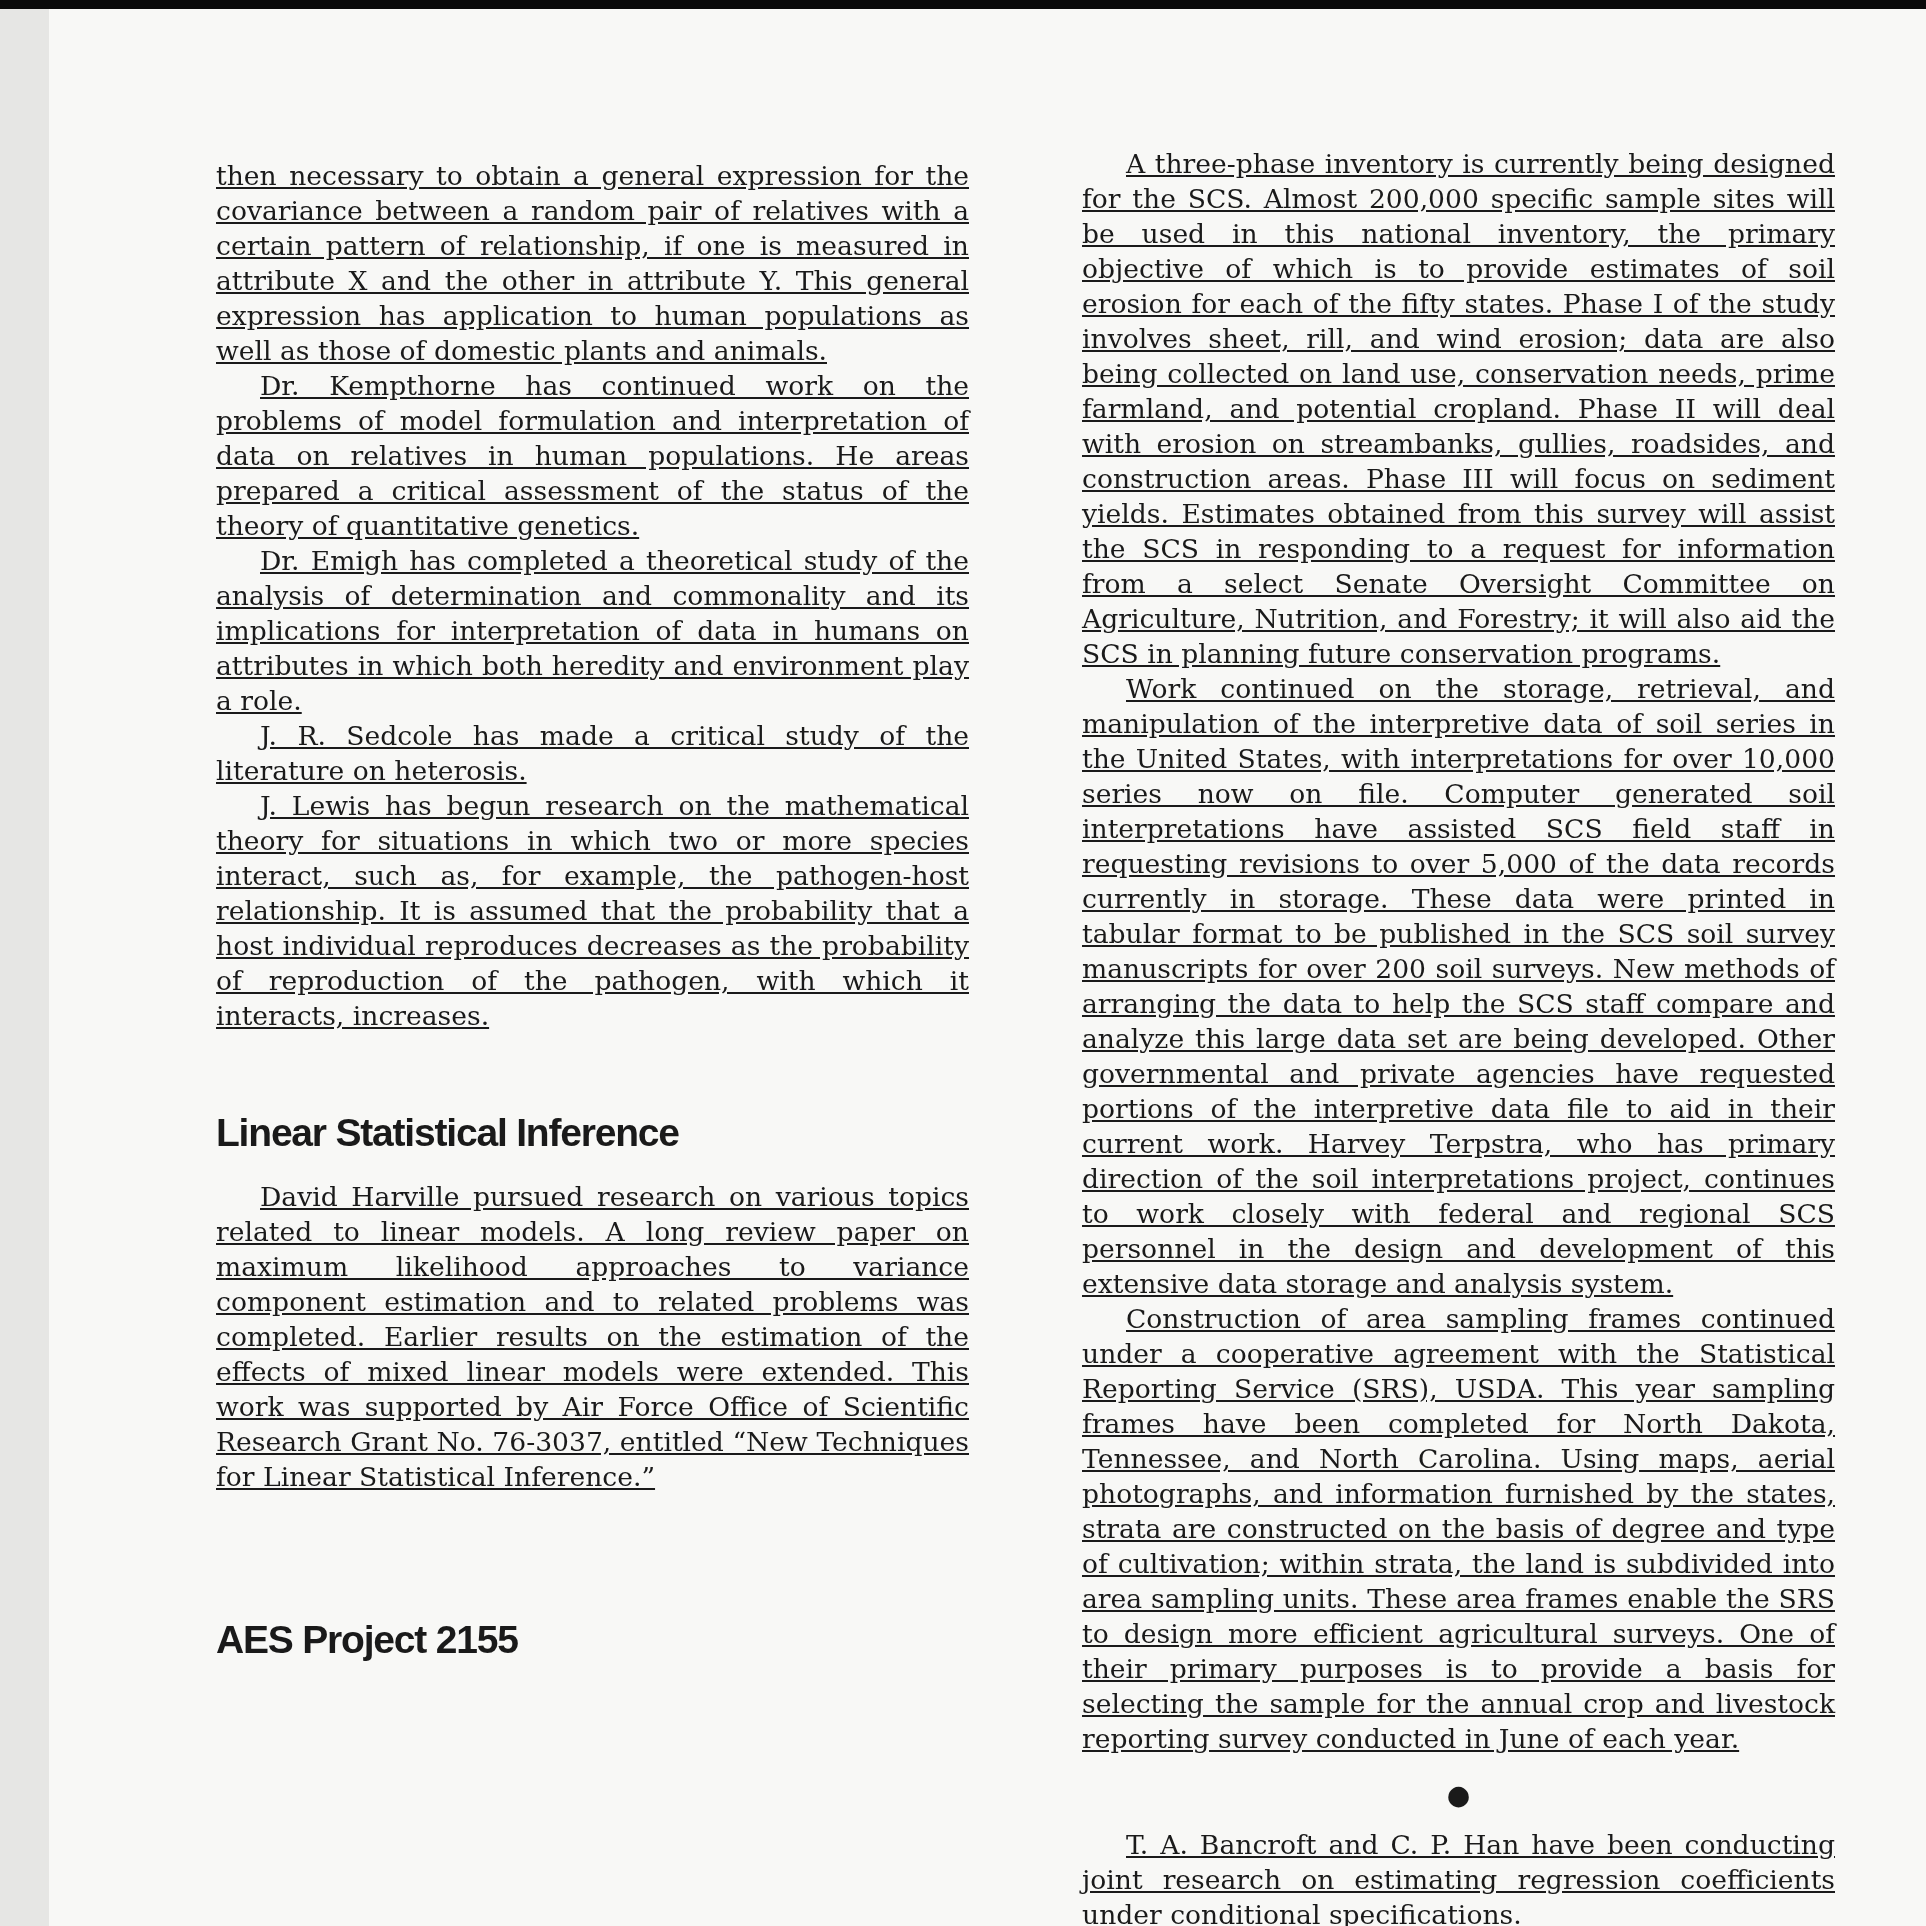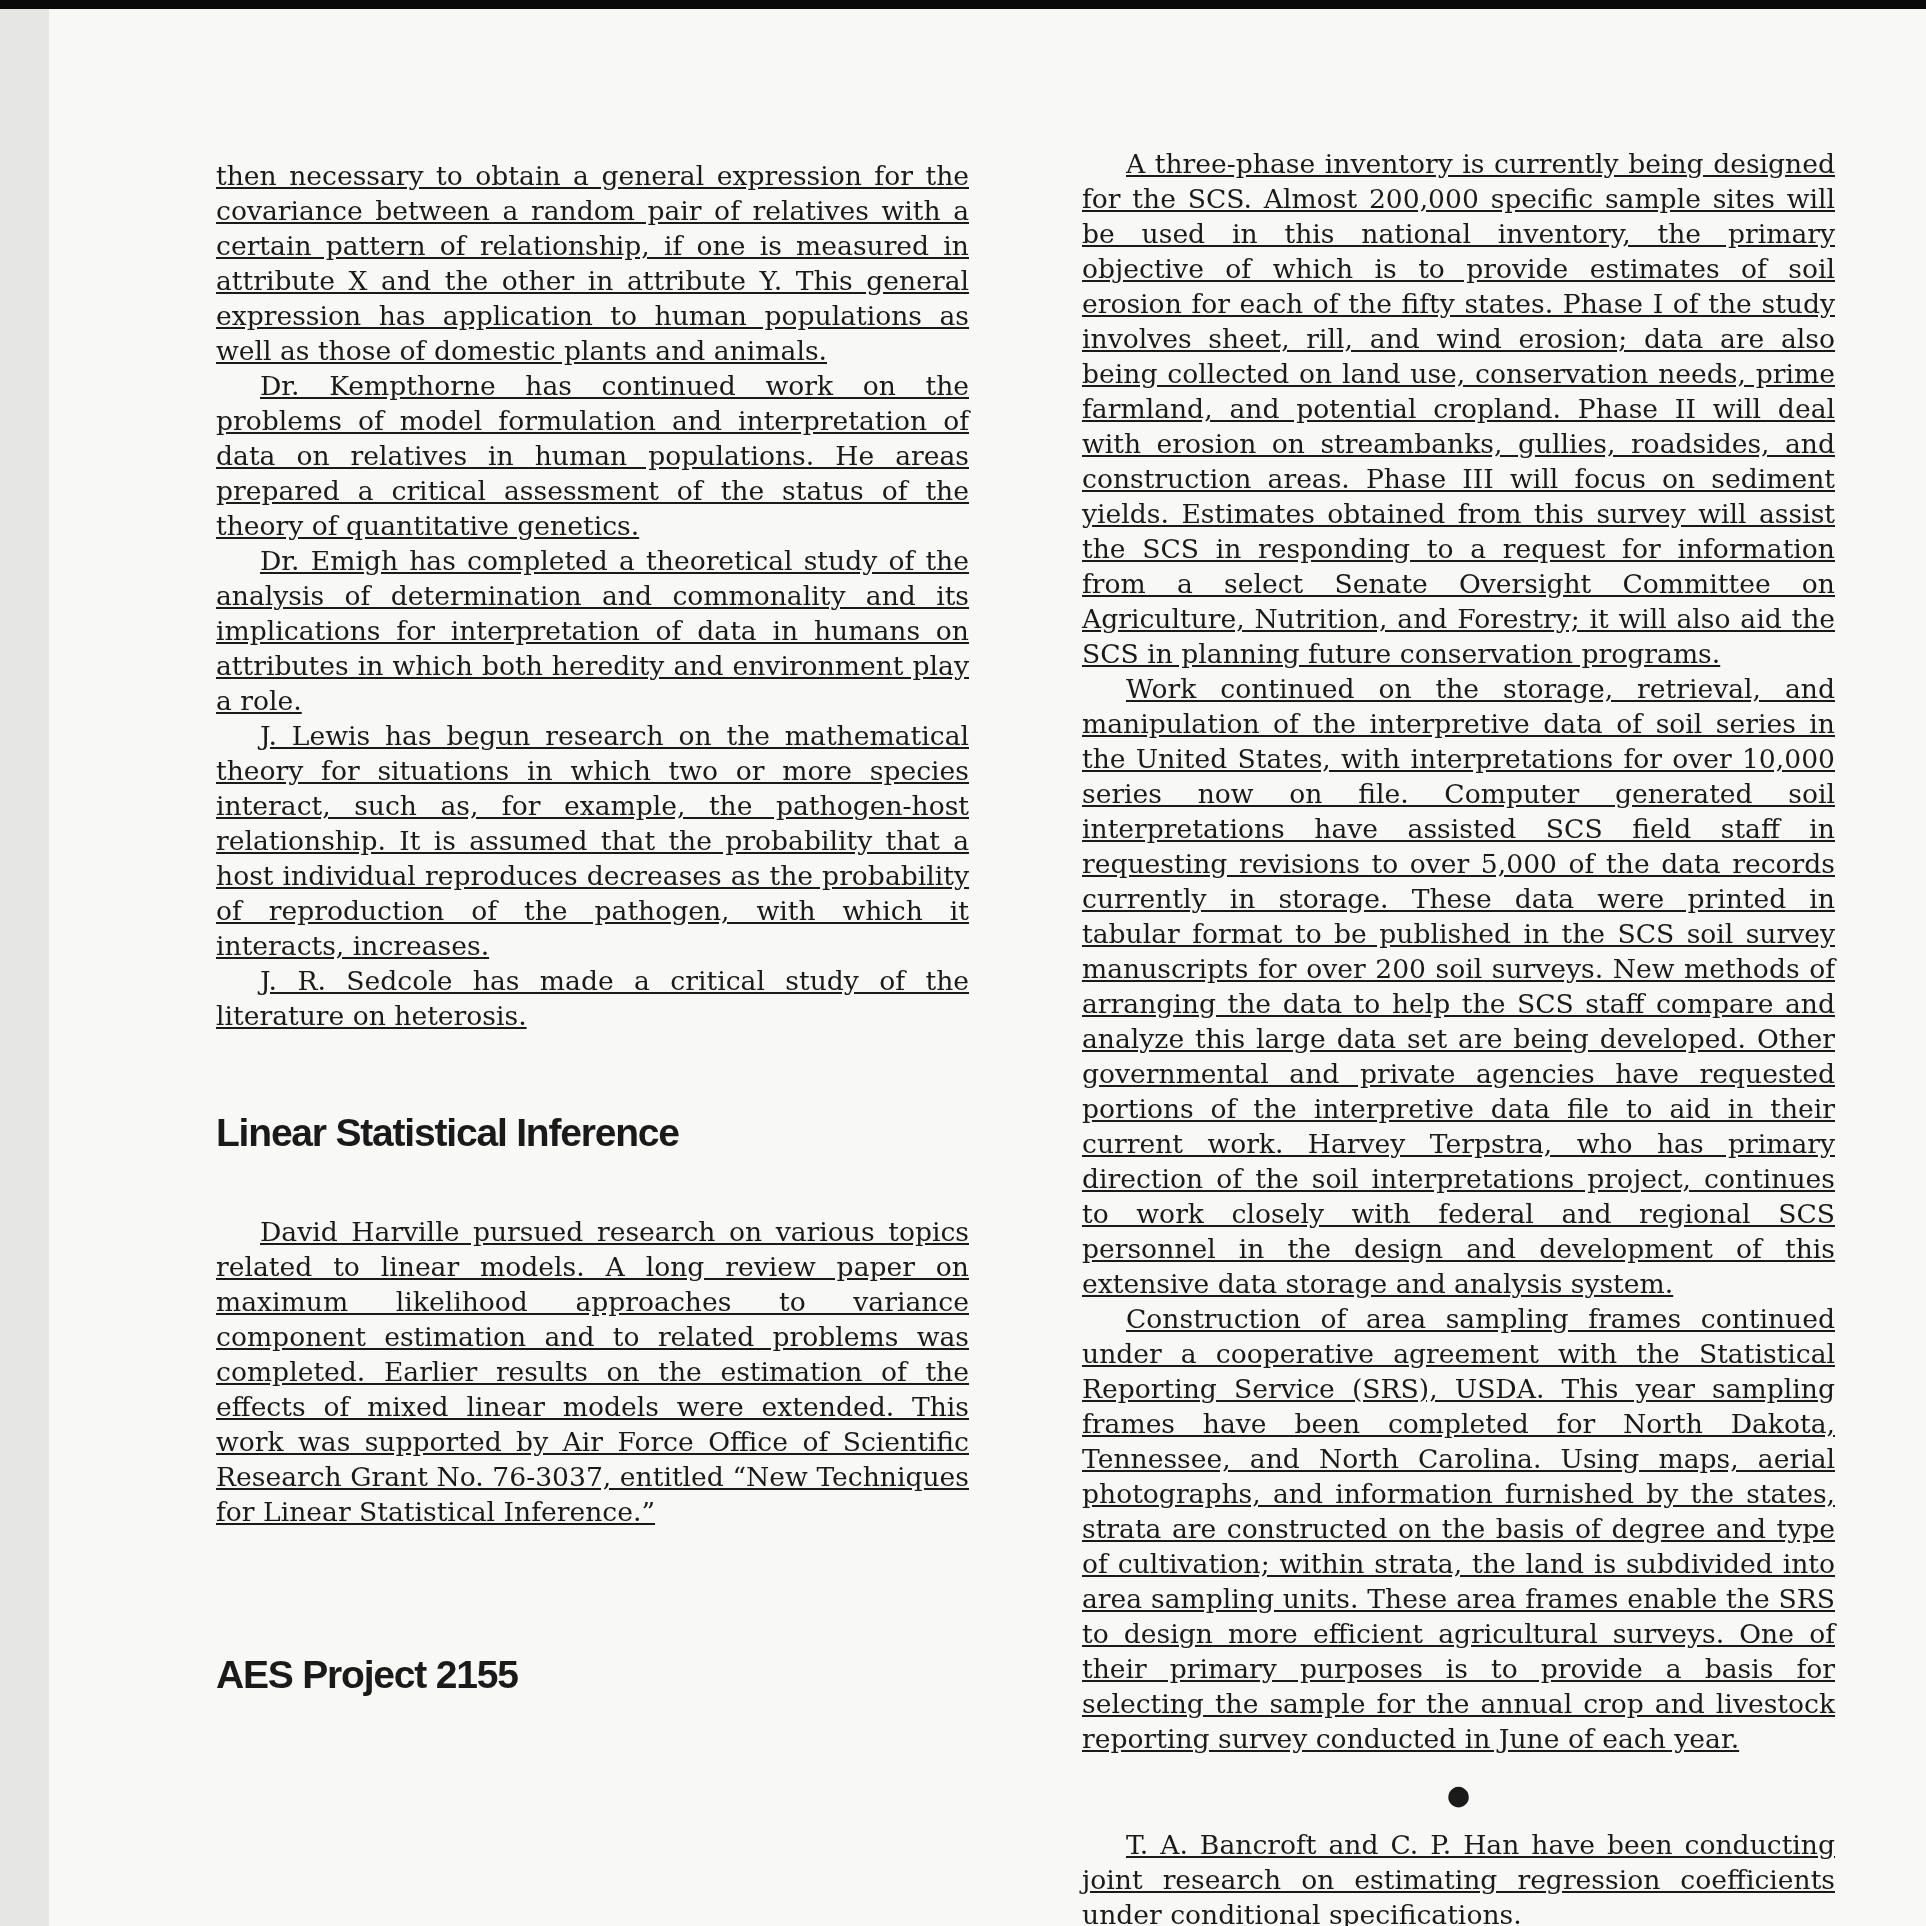--- a/index.html
+++ b/index.html
@@ -8,37 +8,37 @@
   .topbar { position:absolute; left:0; top:0; width:1965px; height:8.5px; background:#0a0a0a; }
   .gutter { position:absolute; left:0; top:8.5px; width:49px; height:2534px; background:#e6e6e4; border-right:0.8px solid #d0d0ce; }
   .page { position:absolute; left:49px; top:8.5px; width:1915px; height:2534px; background:#f8f8f6; }
   .col { position:absolute; width:753px; font-size:26.6px; line-height:35px; text-align:justify; }
   .col.left { left:216px; top:158px; }
   .col.right { left:1082px; top:146px; }
   p { margin:0; text-indent:44px; hyphens:manual;text-decoration:underline; }
   p.noindent { text-indent:0; }
   h2 { font-family:"Liberation Sans", "DejaVu Sans", sans-serif; font-weight:bold; font-size:39px;
        letter-spacing:-1.2px; margin:0; line-height:46px; }
-  .h-lsi { margin-top:77px; margin-bottom:58px; }
+  .h-lsi { margin-top:77px; margin-bottom:23px; }
   .h-aes { margin-top:123px; }
   .bullet { text-align:center; font-size:27px; line-height:35px; margin:21px 0 15.4px 0; }
 </style>
 </head>
 <body>
 
 <div class="topbar"></div>
 <div class="gutter"></div>
 <div class="page"></div>
 
 <div class="col left">
   <p class="noindent">then necessary to obtain a general expression for the covariance between a random pair of relatives with a certain pattern of relationship, if one is measured in attribute X and the other in attribute Y. This general expression has application to human populations as well as those of domestic plants and animals.</p>
   <p>Dr. Kempthorne has continued work on the problems of model formulation and interpretation of data on relatives in human populations. He areas prepared a critical assessment of the status of the theory of quantitative genetics.</p>
   <p>Dr. Emigh has completed a theoretical study of the analysis of determination and commonality and its implications for interpretation of data in humans on attributes in which both heredity and environment play a role.</p>
+  <p>J. R. Sedcole has made a critical study of the literature on heterosis.</p>
   <p>J. Lewis has begun research on the mathematical theory for situations in which two or more species interact, such as, for example, the pathogen-host relationship. It is assumed that the probability that a host individual reproduces decreases as the probability of reproduction of the pathogen, with which it interacts, increases.</p>
-  <p>J. R. Sedcole has made a critical study of the literature on heterosis.</p>
 
   <h2 class="h-lsi">Linear Statistical Inference</h2>
   <p>David Harville pursued research on various topics related to linear models. A long review paper on maximum likelihood approaches to variance component estimation and to related problems was completed. Earlier results on the estimation of the effects of mixed linear models were extended. This work was supported by Air Force Office of Scientific Research Grant No. 76-3037, entitled “New Techniques for Linear Statistical Inference.”</p>
 
   <h2 class="h-aes">AES Project 2155</h2>
 
 </div>
 
 <div class="col right">
   <p>A three-phase inventory is currently being designed for the SCS. Almost 200,000 specific sample sites will be used in this national inventory, the primary objective of which is to provide estimates of soil erosion for each of the fifty states. Phase I of the study involves sheet, rill, and wind erosion; data are also being collected on land use, conservation needs, prime farmland, and potential cropland. Phase II will deal with erosion on streambanks, gullies, roadsides, and construction areas. Phase III will focus on sediment yields. Estimates obtained from this survey will assist the SCS in responding to a request for information from a select Senate Oversight Committee on Agriculture, Nutrition, and Forestry; it will also aid the SCS in planning future conservation programs.</p>

